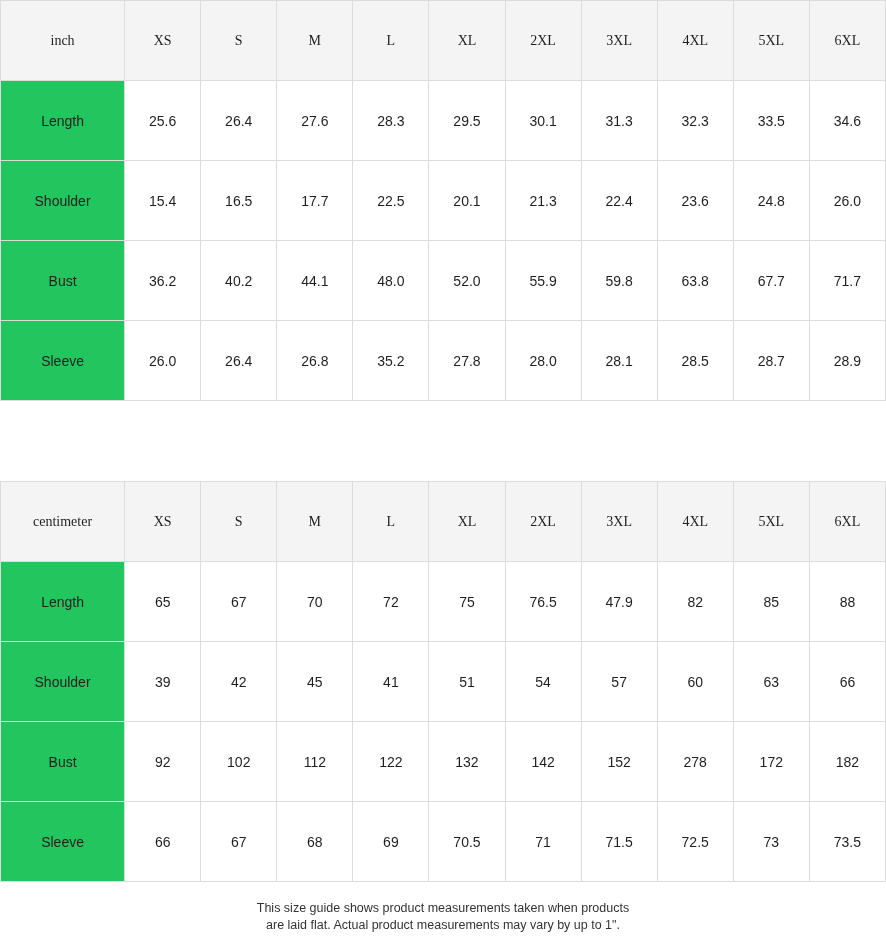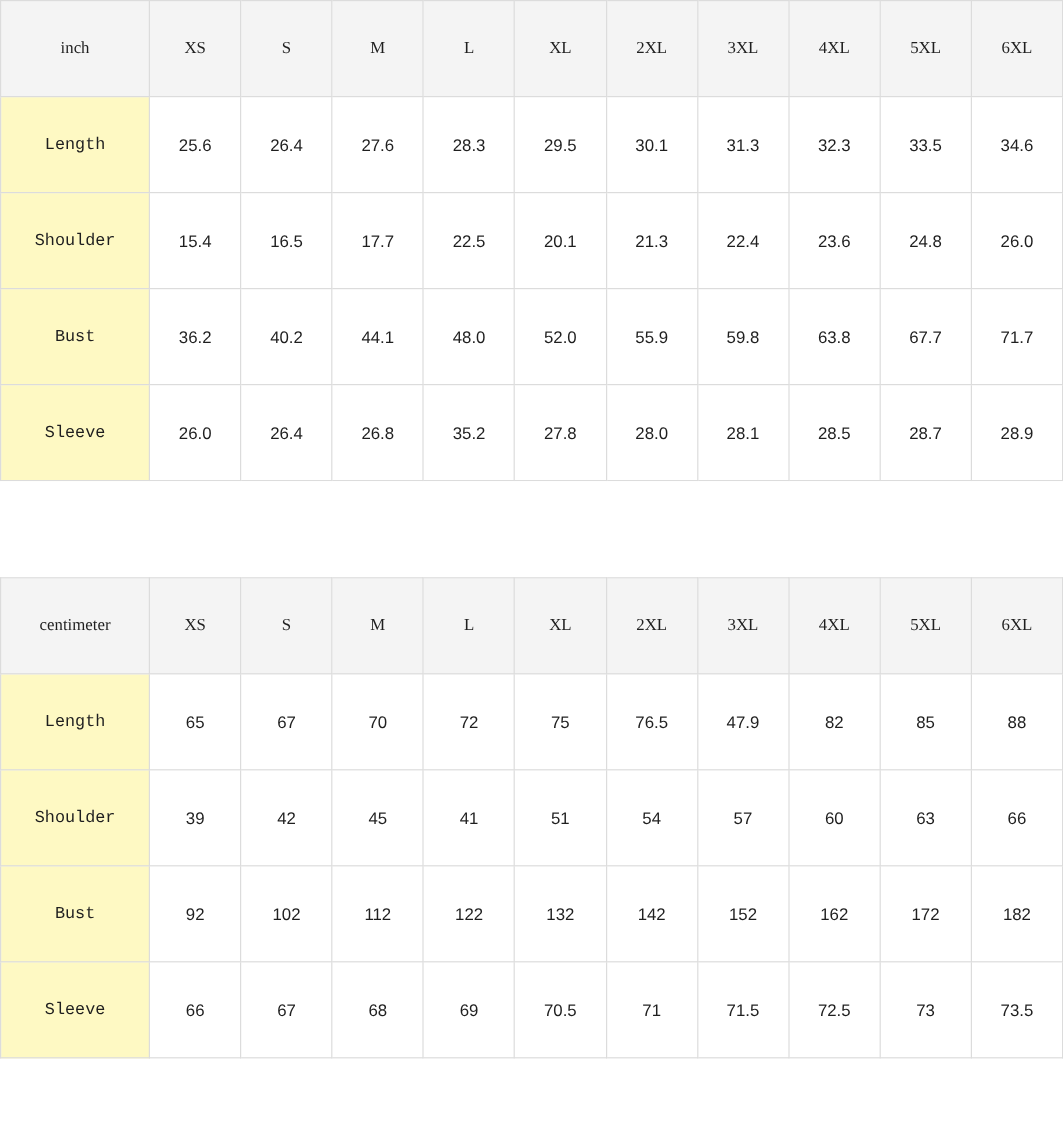--- a/index.html
+++ b/index.html
@@ -45,22 +45,21 @@
   }
   table.size-table thead td {
     background: #f4f4f4;
     font-size: 14px;
     font-family: Liberation Serif, serif;
   }
   table.size-table thead td.unit-label {
     background: #f4f4f4;
   }
   table.size-table tbody td.row-label {
-    background: #fef9c3;
-    font-family: Liberation Mono, monospace;
+    background: #22c55e;
   }
   table.size-table tbody td.value-cell {
     background: #ffffff;
   }
   .table-gap {
     height: 80px;
     width: 886px;
     background: #ffffff;
   }
   .note {
@@ -200,34 +199,38 @@
       </tr>
       <tr>
         <td class="unit-col row-label">Bust</td>
         <td class="value-cell">92</td>
         <td class="value-cell">102</td>
         <td class="value-cell">112</td>
         <td class="value-cell">122</td>
         <td class="value-cell">132</td>
         <td class="value-cell">142</td>
         <td class="value-cell">152</td>
-        <td class="value-cell">162</td>
+        <td class="value-cell">278</td>
         <td class="value-cell">172</td>
         <td class="value-cell">182</td>
       </tr>
       <tr>
         <td class="unit-col row-label">Sleeve</td>
         <td class="value-cell">66</td>
         <td class="value-cell">67</td>
         <td class="value-cell">68</td>
         <td class="value-cell">69</td>
         <td class="value-cell">70.5</td>
         <td class="value-cell">71</td>
         <td class="value-cell">71.5</td>
         <td class="value-cell">72.5</td>
         <td class="value-cell">73</td>
         <td class="value-cell">73.5</td>
       </tr>
     </tbody>
   </table>
 
+  <div class="note">
+    <div>This size guide shows product measurements taken when products</div>
+    <div>are laid flat. Actual product measurements may vary by up to 1".</div>
+  </div>
 
 </div>
 
 </body></html>

